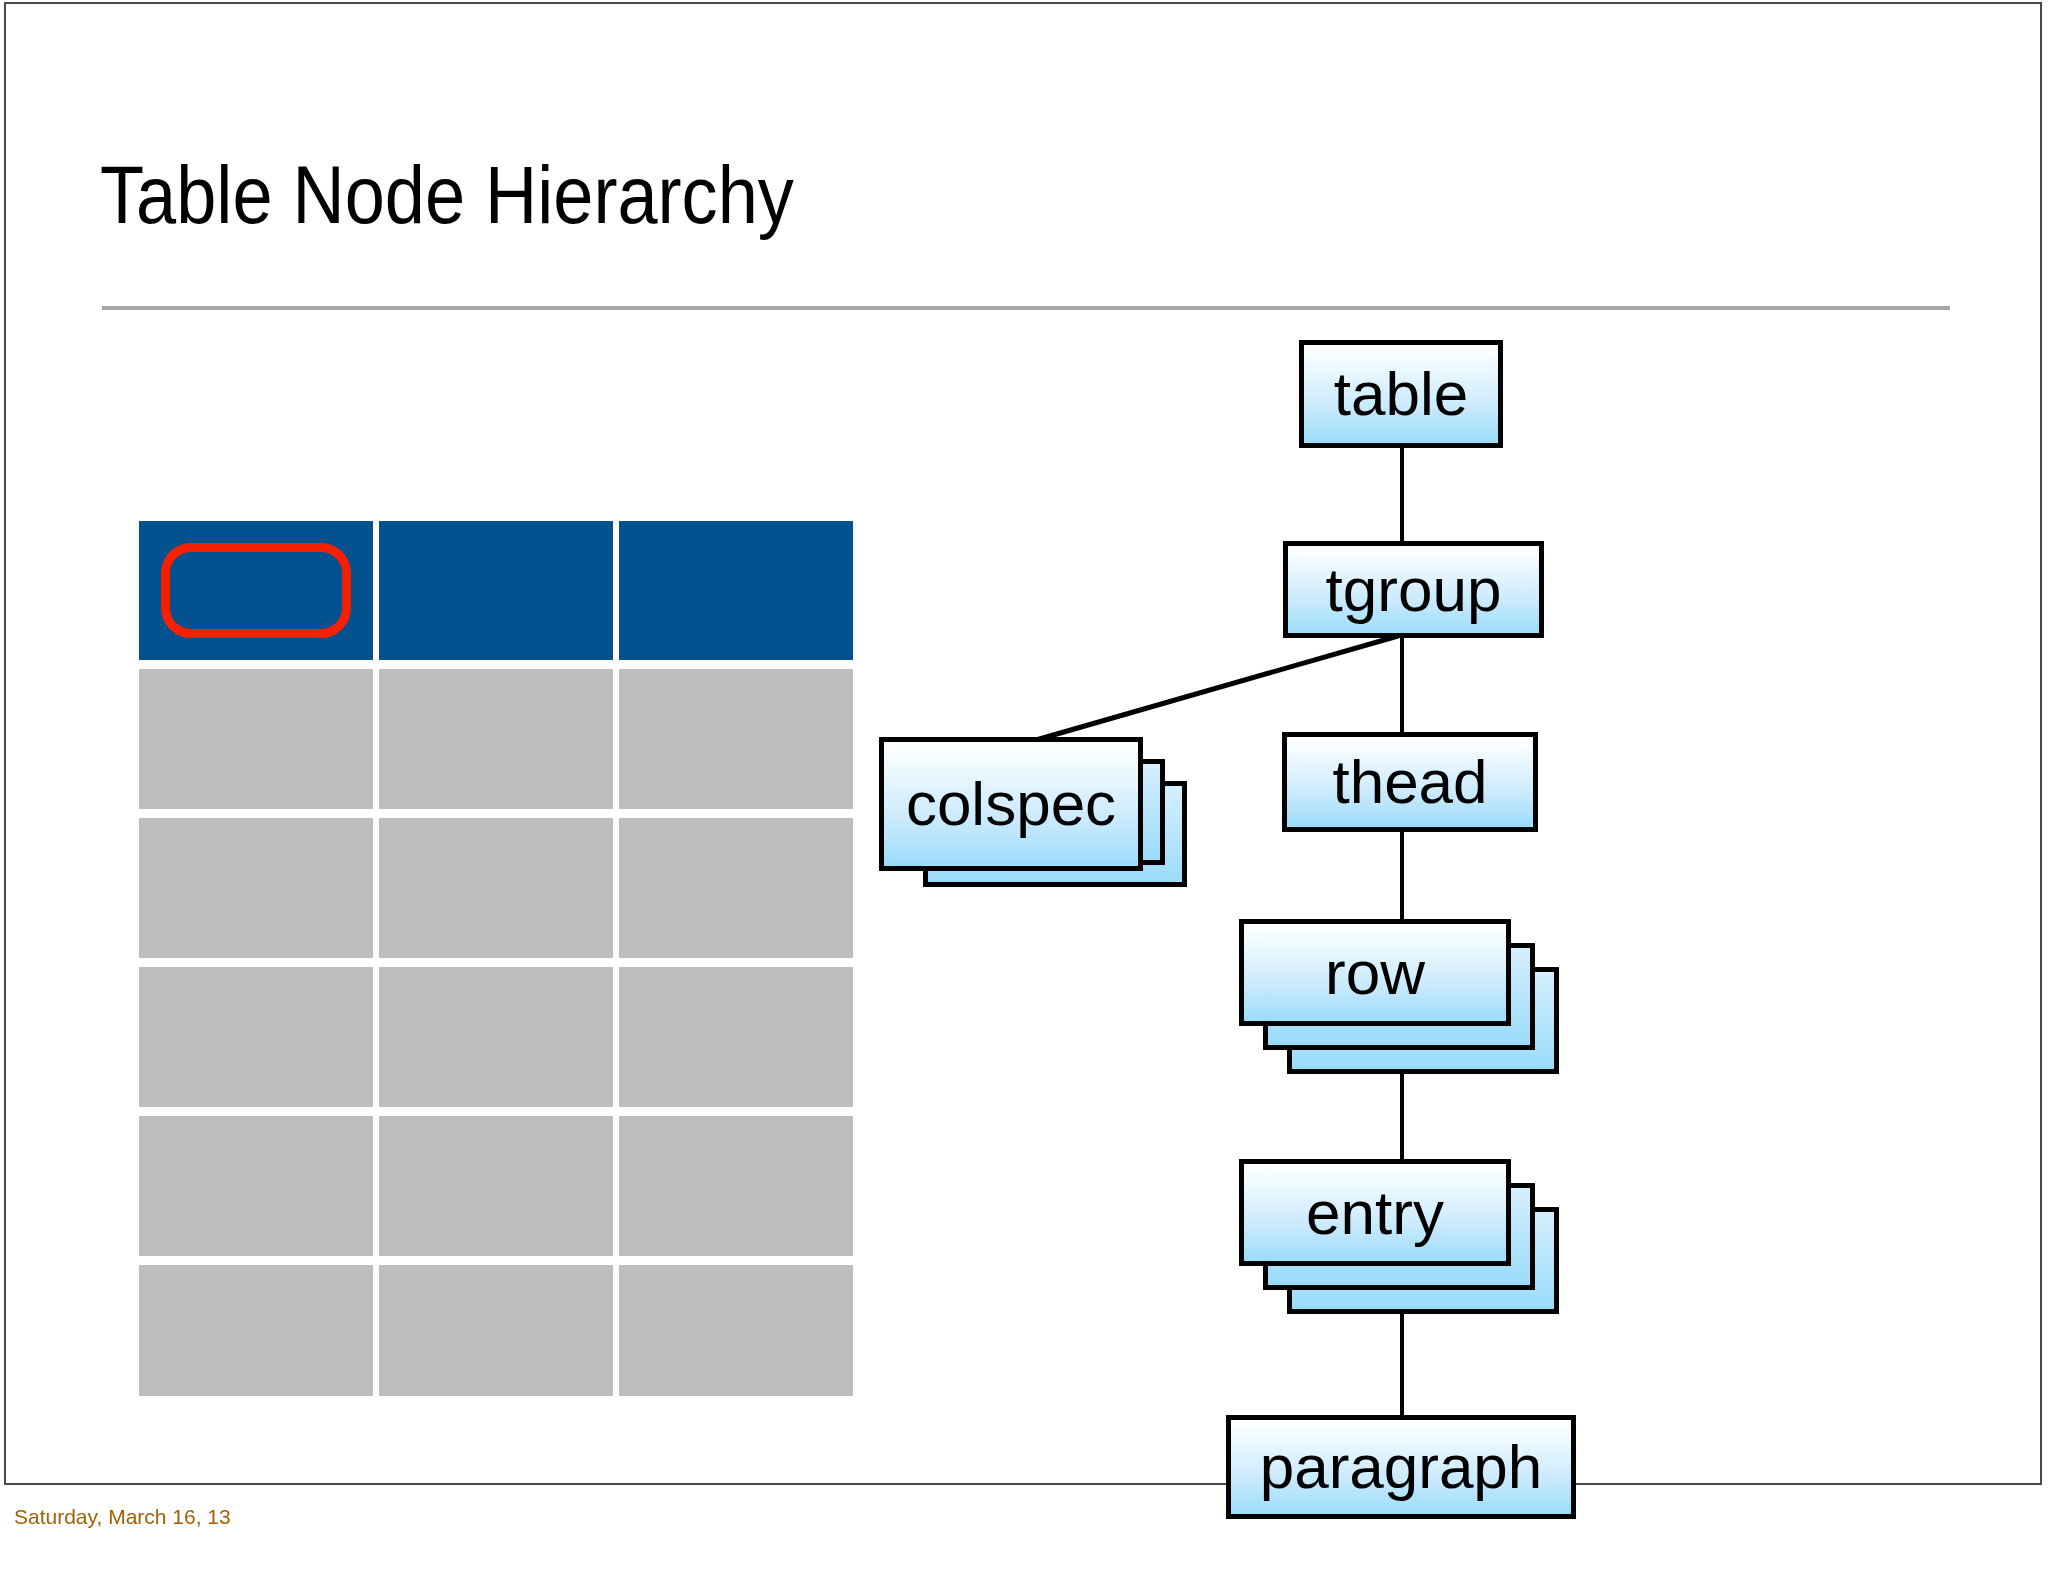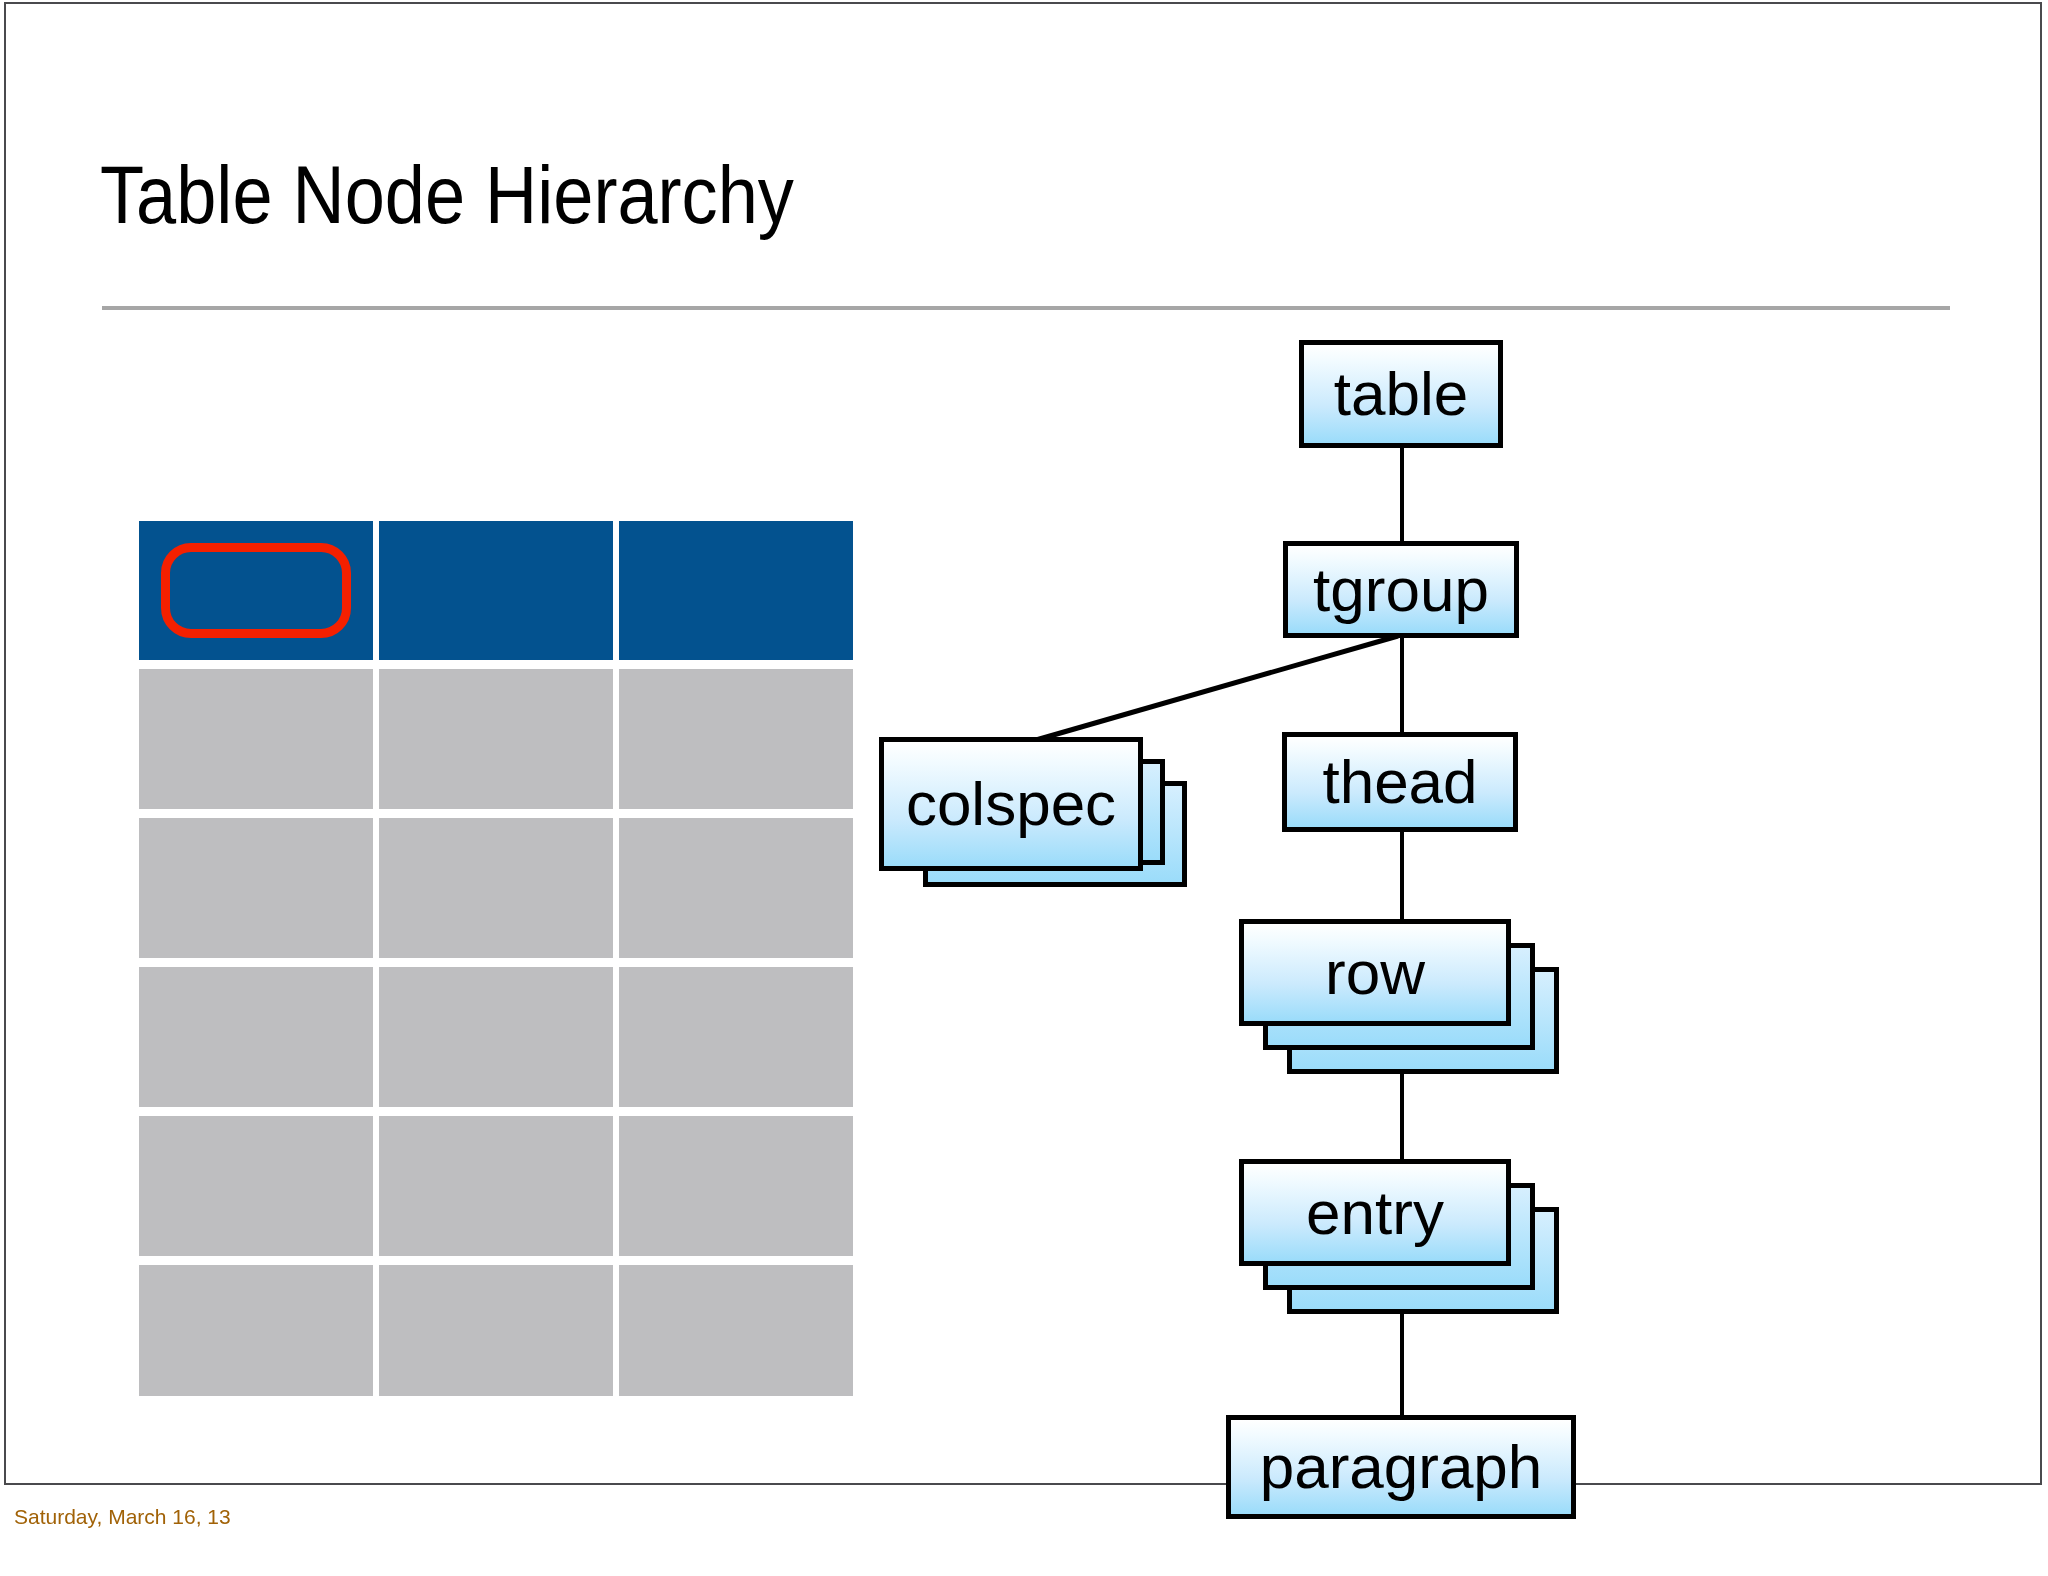--- a/index.html
+++ b/index.html
@@ -175,33 +175,33 @@
     <div class="edge edge-v" style="left:1394px; top:1305px; height:110px;"></div>
 
     <svg style="position:absolute; left:0; top:0; width:2038px; height:1483px; overflow:visible;">
       <line x1="1392" y1="632" x2="1030" y2="736" stroke="#000000" stroke-width="5"></line>
     </svg>
 
     <div class="node" style="left:1293px; top:336px; width:204px; height:108px;">
       <span class="node-label">table</span>
     </div>
 
-    <div class="node" style="left:1277px; top:537px; width:236px; height:97px;text-align:center;">
+    <div class="node" style="left:1277px; top:537px; width:261px; height:97px;text-align:center;">
       <span class="node-label">tgroup</span>
     </div>
 
     <div style="position:absolute; left:873px; top:733px; width:308px; height:155px;">
       <div class="stack-back" style="left:44px; top:44px; width:264px; height:106px;"></div>
       <div class="stack-back" style="left:22px; top:22px; width:264px; height:106px;"></div>
       <div class="node" style="left:0px;  top:0px;  width:264px; height:134px;">
         <span class="node-label">colspec</span>
       </div>
     </div>
 
-    <div class="node" style="left:1276px; top:728px; width:236px; height:100px;">
+    <div class="node" style="left:1276px; top:728px; width:256px; height:100px;">
       <span class="node-label">thead</span>
     </div>
 
     <div style="position:absolute; left:1233px; top:1155px; width:320px; height:155px;">
       <div class="stack-back" style="left:48px; top:48px; width:272px; height:107px;"></div>
       <div class="stack-back" style="left:24px; top:24px; width:272px; height:107px;"></div>
       <div class="node" style="left:0px;  top:0px;  width:272px; height:107px;">
         <span class="node-label">entry</span>
       </div>
     </div>

